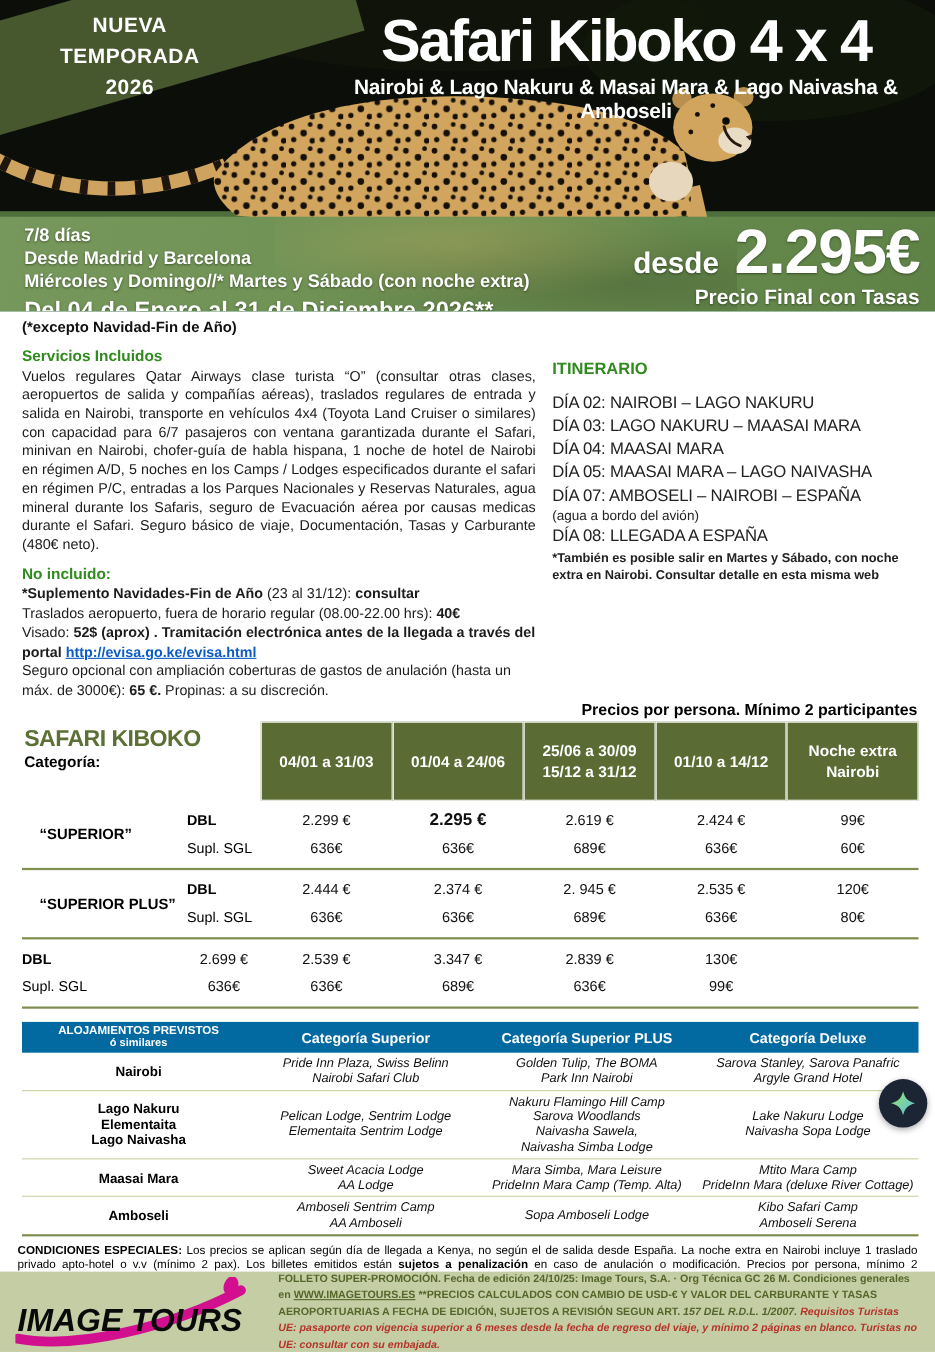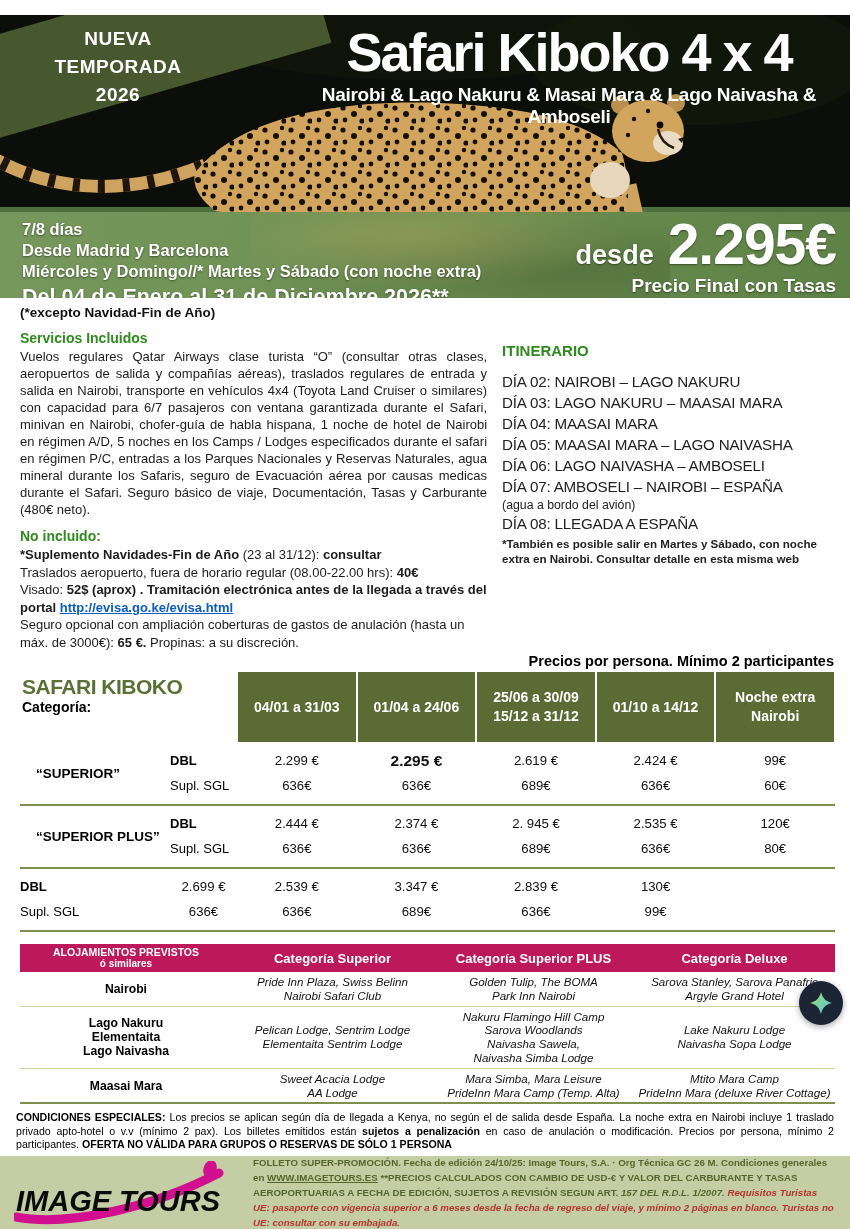--- a/index.html
+++ b/index.html
@@ -1,20 +1,20 @@
 <!DOCTYPE html>
 <html><head>
 <meta charset="utf-8">
 <style>
   * { margin:0; padding:0; box-sizing:border-box; }
   body { background:#888; font-family:"Liberation Sans", sans-serif; }
   .page { position:relative; width:850px; height:1229px; margin:0 auto; background:#fff; overflow:hidden; }
 
   
-  .hero { position:relative; height:283px; background:#15803d; overflow:hidden;margin-top:15px; }
+  .hero { position:relative; height:283px; background:#15803d; overflow:hidden; }
   .hero svg.photo { position:absolute; inset:0; }
   .ribbon { position:absolute; left:-55px; top:-18px; width:380px; height:100px;
             background:#47572e; transform:rotate(-16deg); transform-origin:center; z-index:2; }
   .badge-text { position:absolute; left:28px; top:10px; width:180px; text-align:center; z-index:3;
                 color:#fff; font-weight:bold; font-size:19px; line-height:28px; letter-spacing:.5px; }
   .hero-titles { position:absolute; left:295px; top:8px; width:548px; text-align:center; z-index:3; color:#fff; }
   .hero-title { font-size:54px; font-weight:800; letter-spacing:-2px; line-height:1.1; }
   .hero-sub { font-size:19px; font-weight:bold; margin-top:2px; letter-spacing:-0.3px; }
 
   .band { position:absolute; left:0; right:0; top:197px; height:86px; z-index:2;
@@ -65,21 +65,21 @@
   .pt-cat { display:flex; align-items:center; font-weight:bold; font-size:13.5px; padding-left:16px; color:#000; }
   .pt-sub div, .pt-cell div { height:25px; display:flex; align-items:center; }
   .pt-sub div { justify-content:flex-start; font-size:13px; color:#000; }
   .pt-sub .lab-dbl { font-weight:bold; }
   .pt-cell div { justify-content:center; font-size:13.2px; color:#111; }
   .pt-cell .hl { font-weight:800; font-size:15.5px; }
 
   
   .at { width:815px; margin:12px 0 0 20px; }
   .at-head, .at-row { display:grid; grid-template-columns:212px repeat(3,1fr); }
-  .at-head { background:#be185d; color:#fff; min-height:28px; align-items:center; padding:2px 0; }
+  .at-head { background:#0369a1; color:#fff; min-height:28px; align-items:center; padding:2px 0; }
   .at-head .h0 { text-align:center; line-height:1.1; }
   .at-head .h0 .t1 { font-size:10.5px; font-weight:bold; }
   .at-head .h0 .t2 { font-size:10px; font-weight:bold; }
   .at-head .hc { text-align:center; font-weight:bold; font-size:13px; }
   .at-row { border-bottom:1.5px solid #c8d4a0; padding:3px 0; }
   .at-row:last-child { border-bottom:2px solid #7d8e4e; }
   .at-loc { display:flex; flex-direction:column; justify-content:center; align-items:center;
             font-weight:bold; font-size:12.2px; color:#000; line-height:14px; text-align:center; }
   .at-cell { display:flex; flex-direction:column; justify-content:center; align-items:center;
              font-size:11.6px; color:#111; line-height:13.8px; text-align:right;font-style:italic; }
@@ -184,21 +184,20 @@
       <div class="ni-line"><span>Visado: </span><b class="k">52$ (aprox) .  Tramitación electrónica antes de la llegada a través del portal </b><a class="lnk" href="#">http://evisa.go.ke/evisa.html</a></div>
       <div class="ni-line"><span>Seguro opcional con ampliación coberturas de gastos de anulación (hasta un máx. de 3000€): </span><b class="k">65 €.</b><span>  Propinas: a su discreción.</span></div>
     </div>
 
     <div class="col-right">
       <div class="itin-title">ITINERARIO</div>
       <div class="itin-line">DÍA 02: NAIROBI – LAGO NAKURU</div>
       <div class="itin-line">DÍA 03: LAGO NAKURU – MAASAI MARA</div>
       <div class="itin-line">DÍA 04: MAASAI MARA</div>
       <div class="itin-line">DÍA 05: MAASAI MARA – LAGO NAIVASHA</div>
-      <div class="itin-line">DÍA 06: LAGO NAIVASHA – AMBOSELI</div>
       <div class="itin-line">DÍA 07: AMBOSELI – NAIROBI – ESPAÑA</div>
       <div class="itin-note">(agua a bordo del avión)</div>
       <div class="itin-line">DÍA 08: LLEGADA A ESPAÑA</div>
       <div class="itin-foot">*También es posible salir en Martes y Sábado, con noche extra en Nairobi. Consultar detalle en esta misma web</div>
     </div>
   </div>
 
   <div class="precios-line">Precios por persona. Mínimo 2 participantes</div>
 
   <section class="pt">
@@ -372,20 +371,36 @@
       <div class="at-cell">
           <div>Mara Simba, Mara Leisure</div>
           <div>PrideInn Mara Camp (Temp. Alta)</div>
         </div>
       <div class="at-cell">
           <div>Mtito Mara Camp</div>
           <div>PrideInn Mara (deluxe River Cottage)</div>
         </div>
     </div>
 
+    <div class="at-row">
+      <div class="at-loc">
+          <div>Amboseli</div>
+        </div>
+      <div class="at-cell">
+          <div>Amboseli Sentrim Camp</div>
+          <div>AA Amboseli</div>
+        </div>
+      <div class="at-cell">
+          <div>Sopa Amboseli Lodge</div>
+        </div>
+      <div class="at-cell">
+          <div>Kibo Safari Camp</div>
+          <div>Amboseli Serena</div>
+        </div>
+    </div>
   </section>
 
   <p class="conditions"><b>CONDICIONES ESPECIALES:</b><span> Los precios se aplican según día de llegada a Kenya, no según el de salida desde España. La noche extra en Nairobi incluye 1 traslado privado apto-hotel o v.v (mínimo 2 pax). Los billetes emitidos están </span><b>sujetos a penalización</b><span> en caso de anulación o modificación. Precios por persona, mínimo 2 participantes. </span><b>OFERTA NO VÁLIDA PARA GRUPOS O RESERVAS DE SÓLO 1 PERSONA</b></p>
 
   <footer class="footer">
     <div class="logo-wrap">
       <svg width="225" height="64" viewBox="0 0 225 64">
         <path d="M2,56 C55,66 140,46 205,12" stroke="#d10f8f" stroke-width="9" fill="none" stroke-linecap="round"></path>
         <ellipse cx="196" cy="8" rx="6.5" ry="9" fill="#d10f8f" transform="rotate(18 196 8)"></ellipse>
       </svg>

